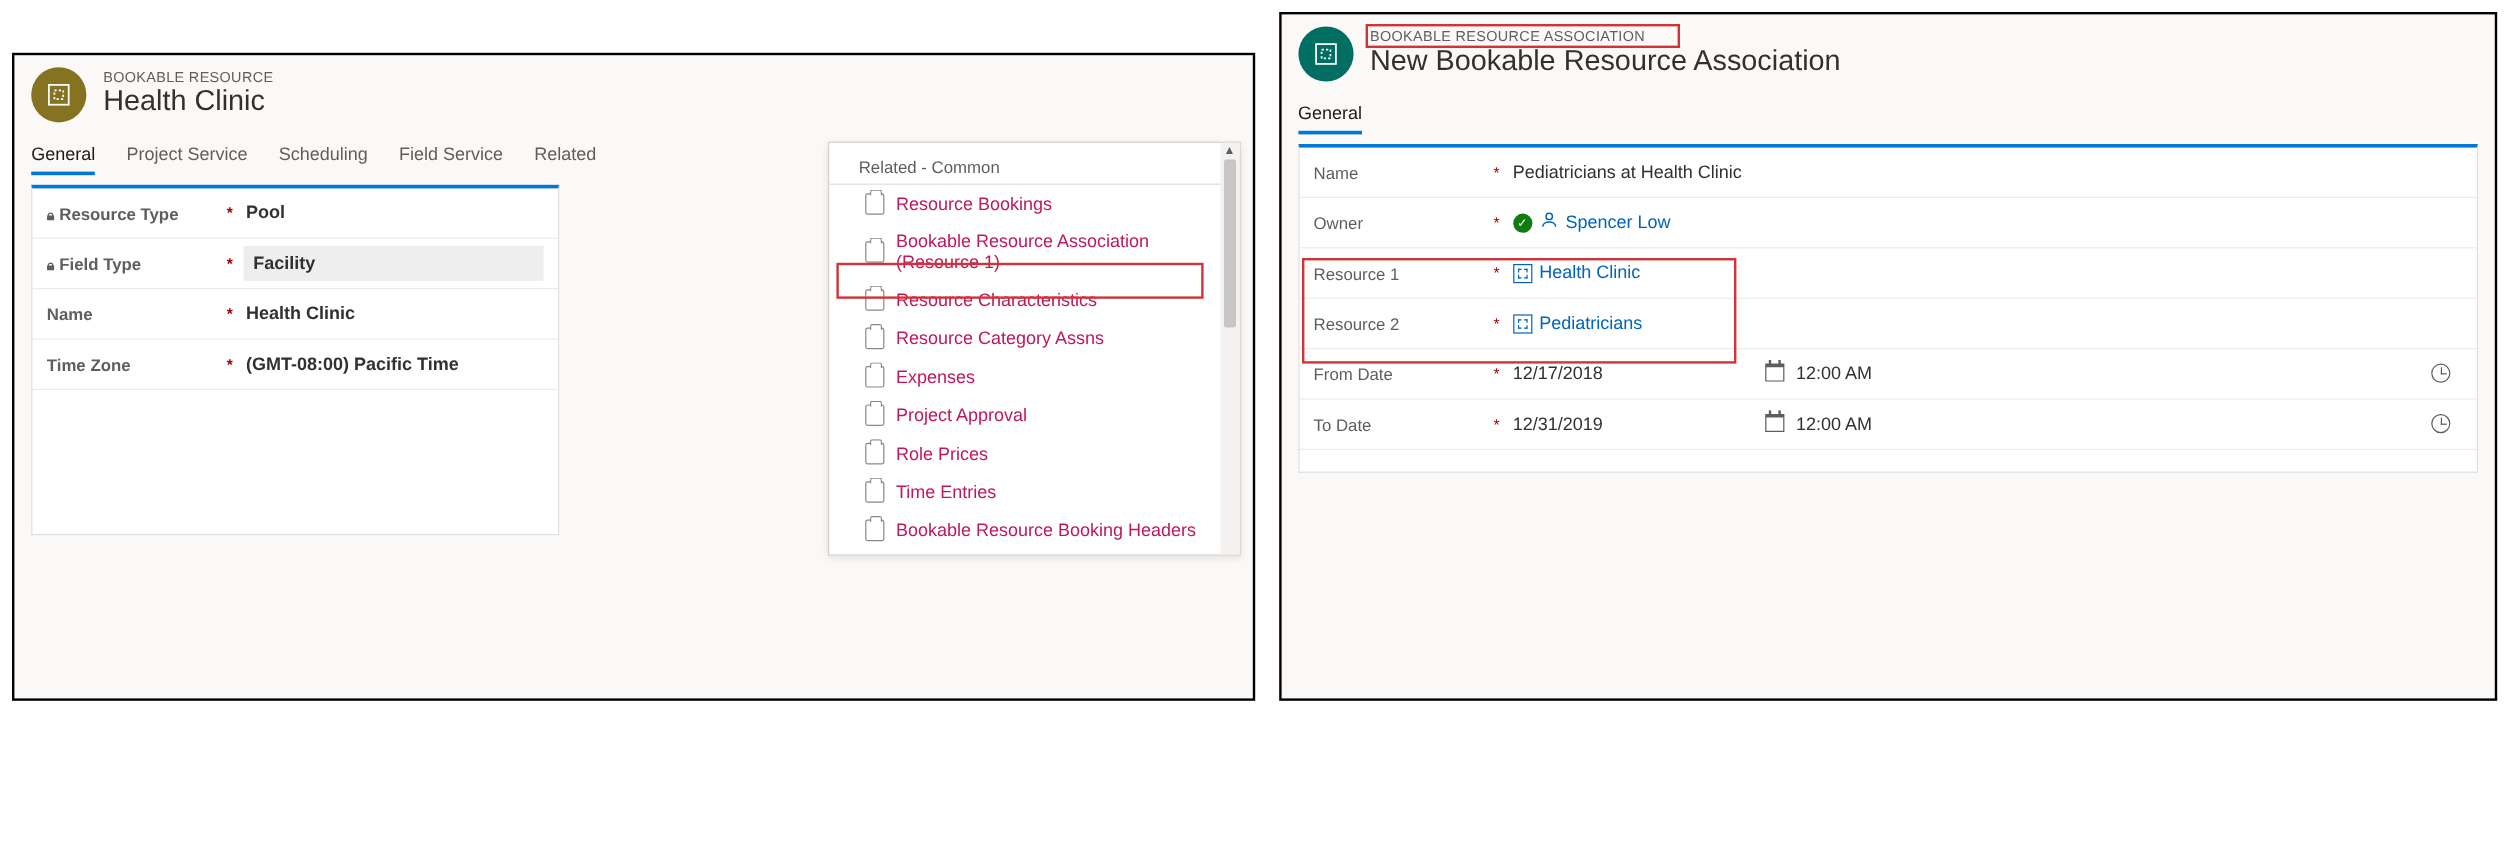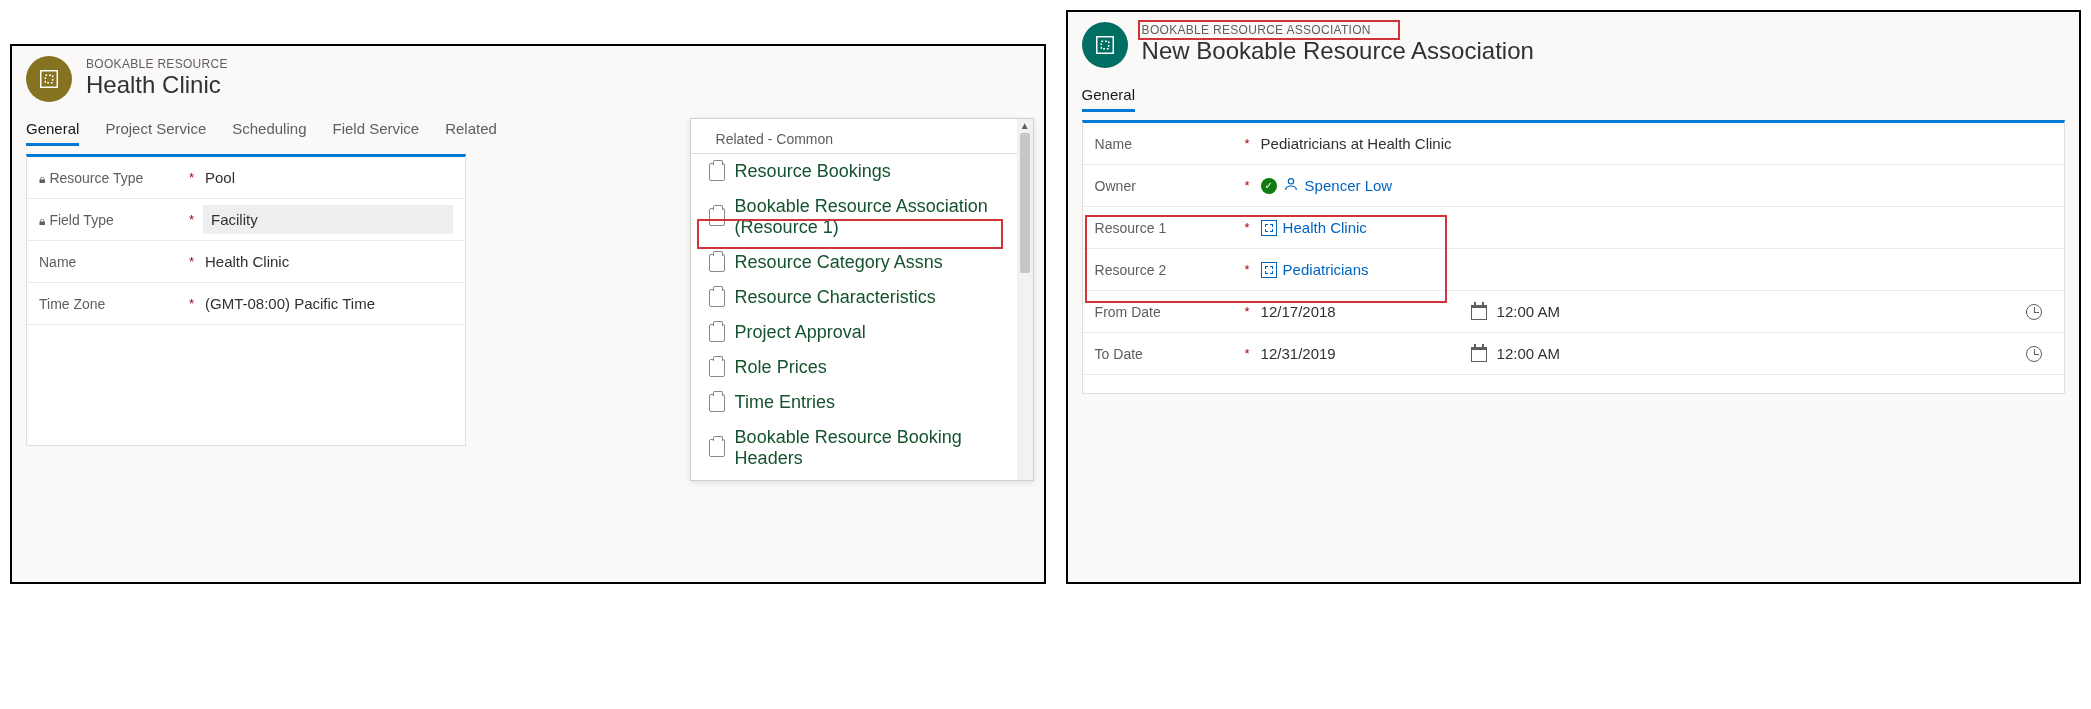--- a/index.html
+++ b/index.html
@@ -174,23 +174,23 @@
   .related-header {
     padding: 12px 14px 6px 25px;
     color: #605e5c;
     font-size: 14px;
     border-bottom: 1px solid #e1dfdd;
   }
   .related-item {
     display: flex;
     align-items: center;
     gap: 10px;
-    padding: 7px 18px;
-    color: #14532d;
-    font-size: 18px;
+    padding: 7px 30px;
+    color: #be185d;
+    font-size: 15px;
     cursor: pointer;
   }
   .clip-icon {
     width:16px;height:18px;
     border:1.4px solid #8a8886;
     border-radius:2px;
     position:relative;
     flex-shrink:0;
   }
   .clip-icon::before{
@@ -221,27 +221,27 @@
   }
   .cal-icon::before{content:"";position:absolute;top:-6px;left:2px;width:2px;height:4px;background:#605e5c;}
   .cal-icon::after{content:"";position:absolute;top:-6px;right:2px;width:2px;height:4px;background:#605e5c;}
   .clock-icon{
     width:16px;height:16px;border:1.4px solid #605e5c;border-radius:50%;
     position:relative;
   }
   .clock-icon::before{content:"";position:absolute;top:2px;left:7px;width:1.4px;height:6px;background:#605e5c;}
   .clock-icon::after{content:"";position:absolute;top:7px;left:7px;width:5px;height:1.4px;background:#605e5c;}
   .row-split {
-    display:flex;align-items:flex-end;width:100%;
+    display:flex;align-items:flex-start;width:100%;
   }
   .row-split > div:first-child { flex:0 0 200px; display:flex;align-items:center;gap:8px; }
   .row-split > div:nth-child(2){ flex:0 0 36px; display:flex;justify-content:center; }
   .row-split > div:nth-child(3){ flex:1; }
   .row-split > div:nth-child(4){ flex:0 0 36px; display:flex;justify-content:center; }
-  .card.left-card { max-width: 440px; overflow:hidden; }
+  .card.left-card { max-width: 440px; overflow:hidden;font-weight:bold; }
 </style>
 </head>
 <body>
 
 <div class="panel panel-left">
   <div class="header">
     <div class="header-icon olive">
       <svg width="22" height="22" viewBox="0 0 24 24" fill="none" stroke="#fff" stroke-width="1.6">
         <rect x="3" y="3" width="18" height="18"></rect>
         <rect x="8" y="8" width="8" height="8" stroke-dasharray="2 2"></rect>
@@ -300,25 +300,29 @@
     <div class="related-item">
         <span class="clip-icon"></span>
         <span>Resource Bookings</span>
       </div>
     <div class="related-item">
         <span class="clip-icon"></span>
         <span>Bookable Resource Association (Resource 1)</span>
       </div>
     <div class="related-item">
         <span class="clip-icon"></span>
+        <span>Resource Characteristics</span>
+      </div>
+    <div class="related-item">
+        <span class="clip-icon"></span>
         <span>Resource Category Assns</span>
       </div>
     <div class="related-item">
         <span class="clip-icon"></span>
-        <span>Resource Characteristics</span>
+        <span>Expenses</span>
       </div>
     <div class="related-item">
         <span class="clip-icon"></span>
         <span>Project Approval</span>
       </div>
     <div class="related-item">
         <span class="clip-icon"></span>
         <span>Role Prices</span>
       </div>
     <div class="related-item">

